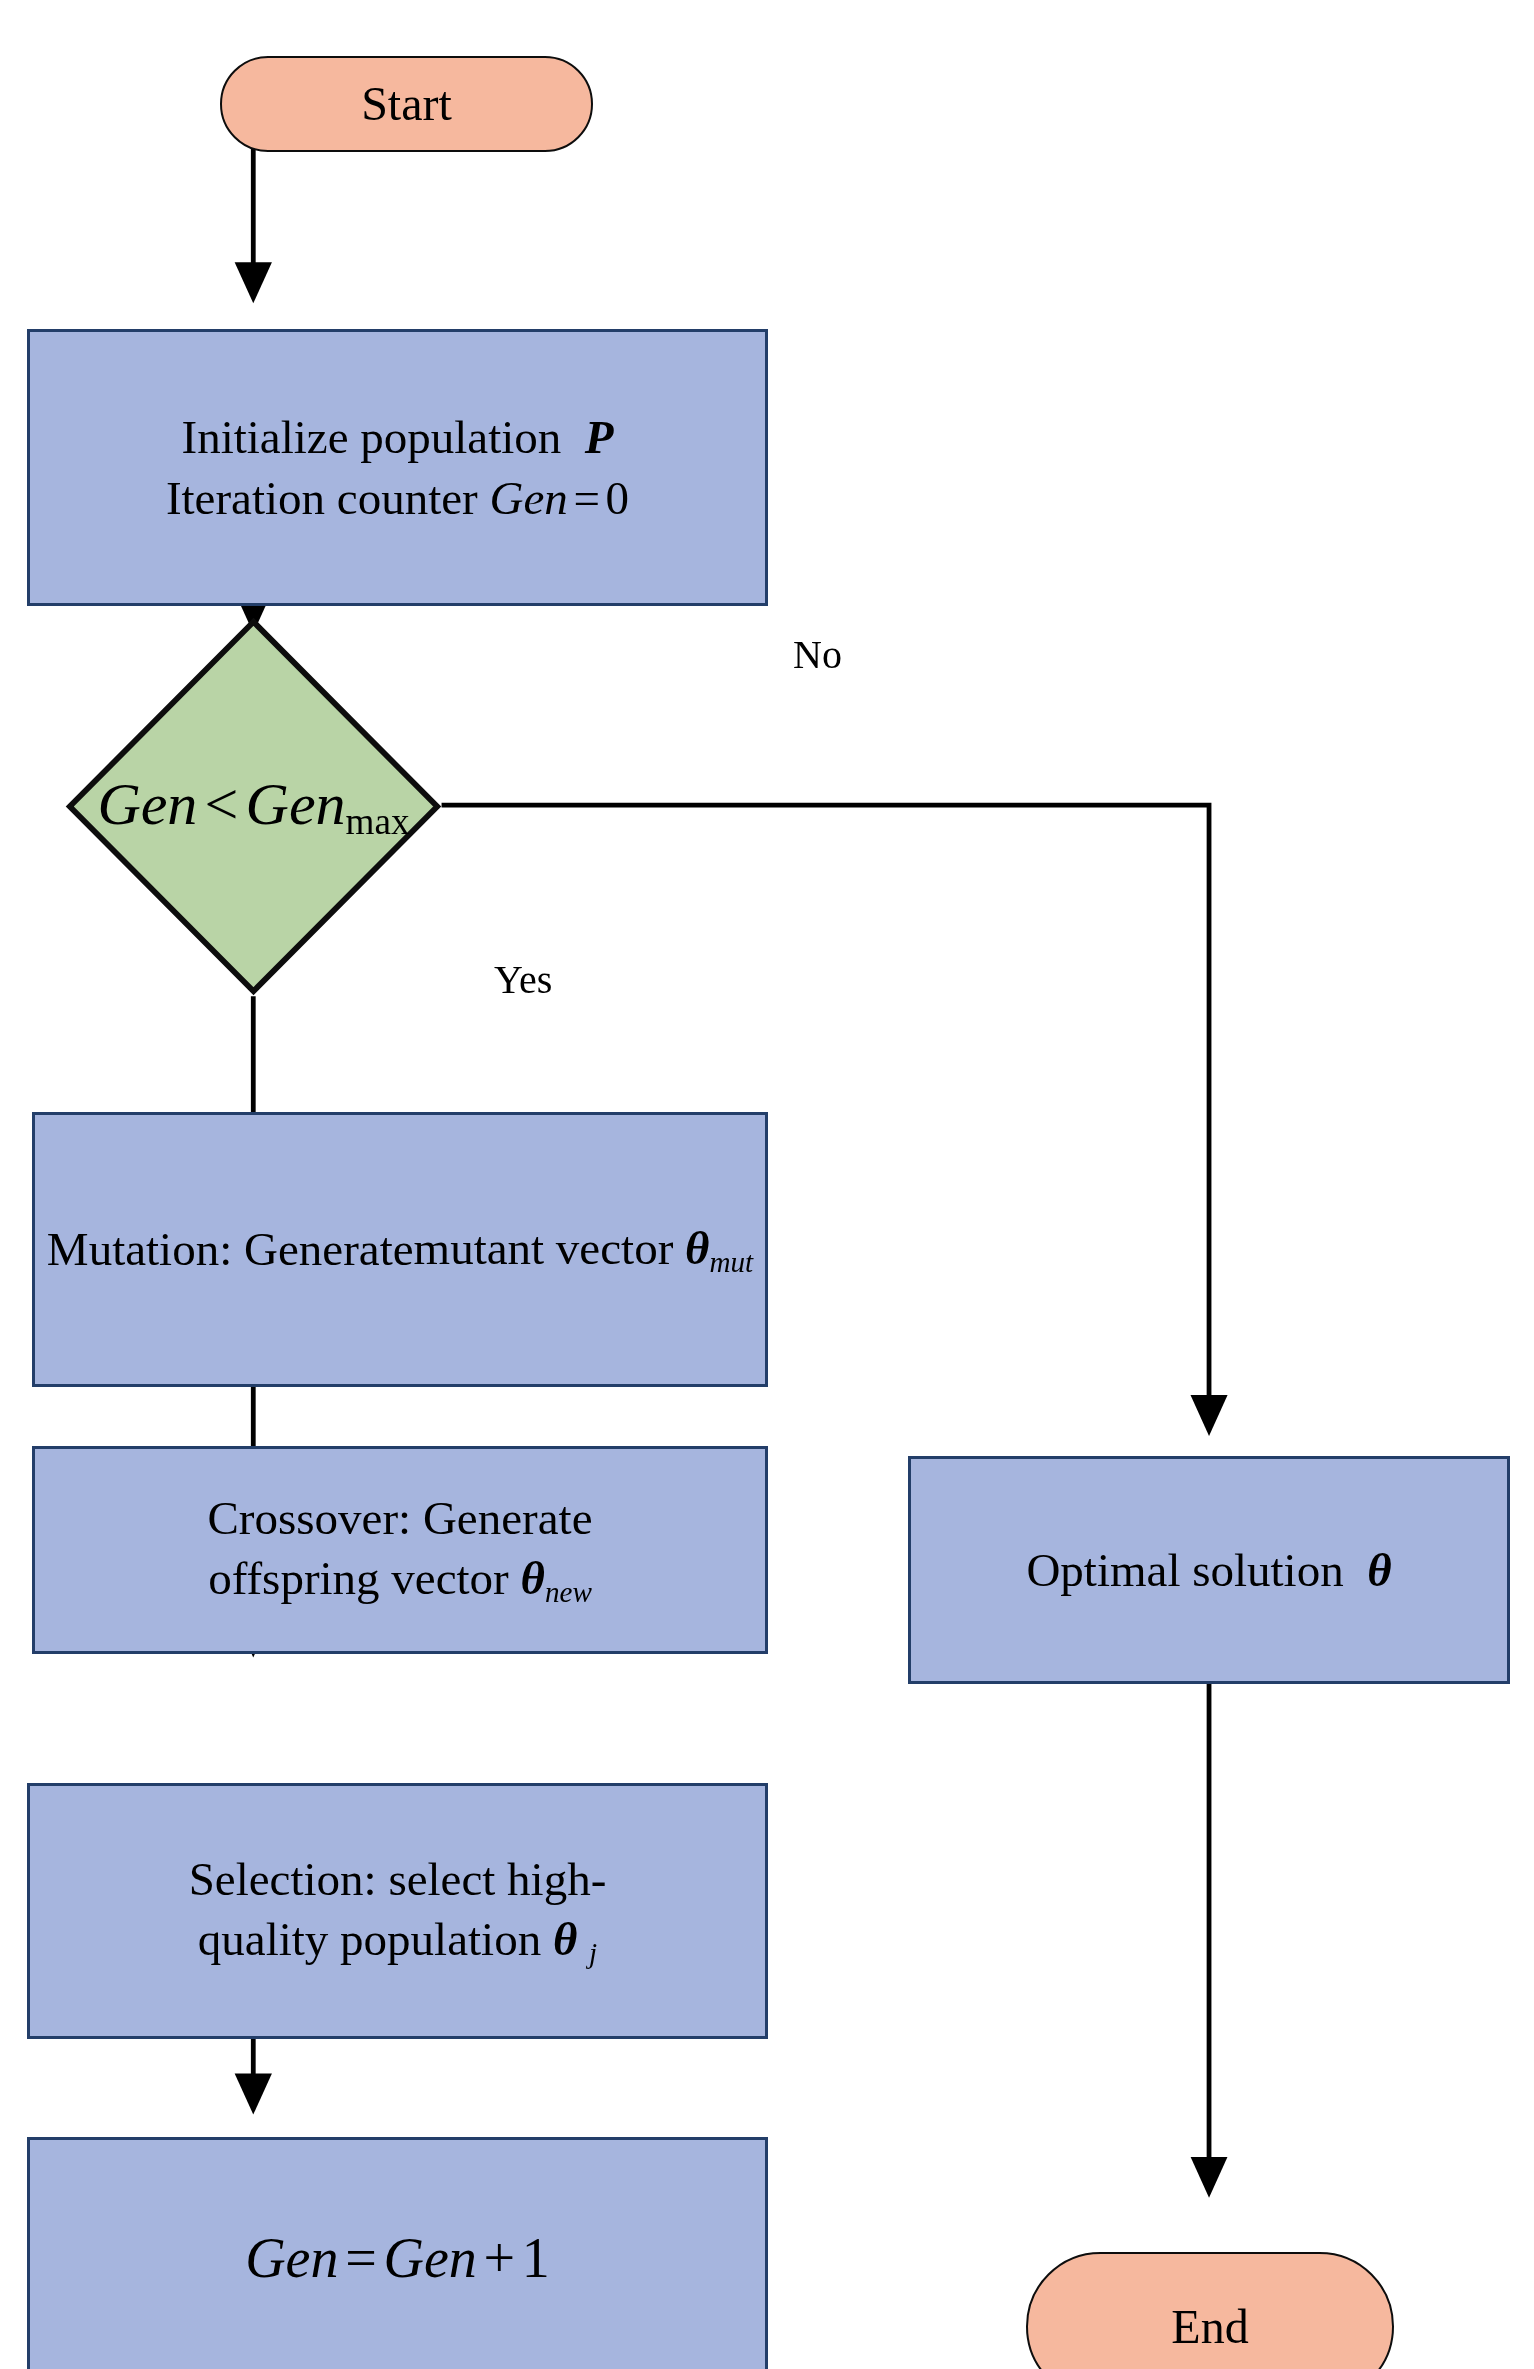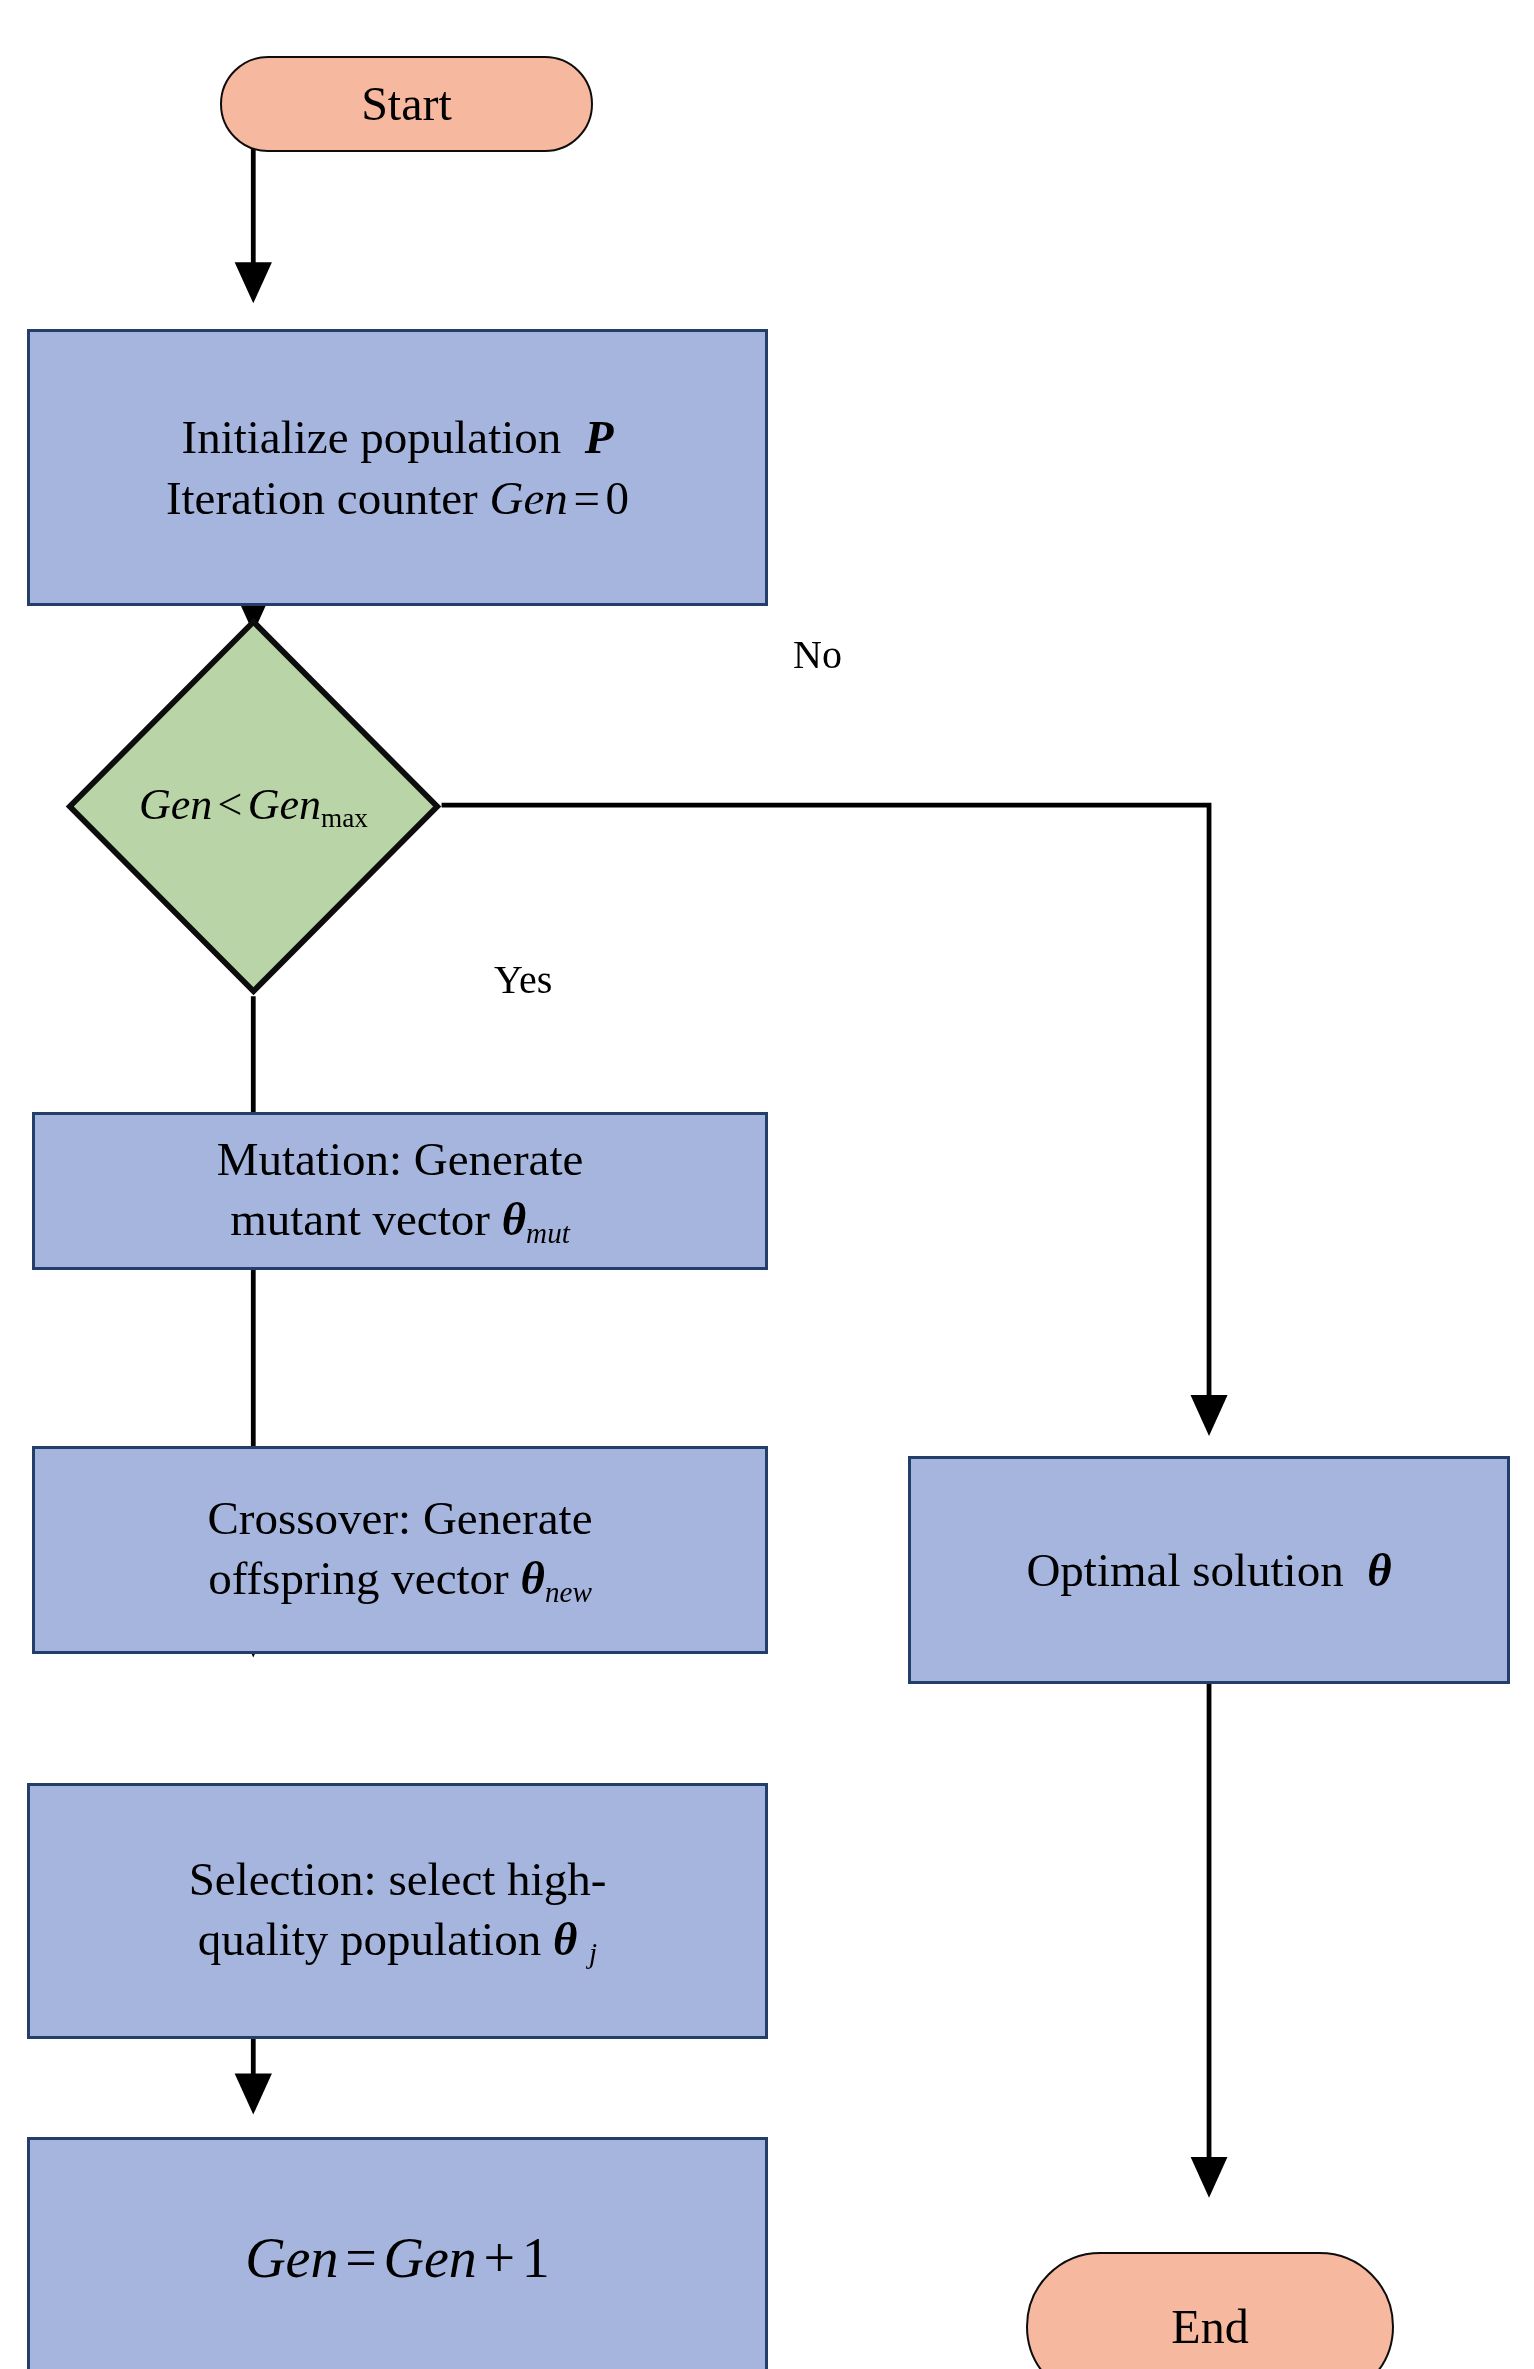--- a/index.html
+++ b/index.html
@@ -52,21 +52,21 @@
     justify-content: center;
   }
   .decision-wrap svg.shape {
     position: absolute;
     left: 0;
     top: 0;
   }
   .decision-label {
     position: relative;
     z-index: 2;
-    font-size: 44px;
+    font-size: 60px;
     font-style: italic;
     white-space: nowrap;
   }
   .edge-label {
     position: absolute;
     font-size: 40px;
     color: #000000;
     white-space: nowrap;
   }
   .mi { font-style: italic; }
@@ -132,21 +132,21 @@
       <polygon points="197,5 389,198 197,391 5,198" fill="#B9D4A6" stroke="#0D0D0D" stroke-width="6" stroke-linejoin="miter"></polygon>
     </svg>
     <span class="decision-label">
       <span class="mi">Gen</span><span class="op">&lt;</span><span class="mi">Gen</span><span class="sub">max</span>
     </span>
   </div>
 
   <div class="edge-label" style="left:793px; top:631px;">No</div>
   <div class="edge-label" style="left:454px; top:956px;margin-left:40px;">Yes</div>
 
-  <div class="node process" style="left:32px; top:1073px; width:736px; height:158px; flex-direction:column;">
+  <div class="node process" style="left:32px; top:1073px; width:736px; height:275px; flex-direction:row;">
     <span class="line nowrap">Mutation:  Generate</span>
     <span class="line nowrap">
       <span>mutant vector</span>&nbsp;<span class="mbi">θ</span><span class="sub-i">mut</span>
     </span>
   </div>
 
   <div class="node process" style="left:32px; top:1407px; width:736px; height:208px; flex-direction:column;">
     <span class="line nowrap">Crossover: Generate</span>
     <span class="line nowrap">
       <span>offspring vector</span>&nbsp;<span class="mbi">θ</span><span class="sub-i">new</span>

